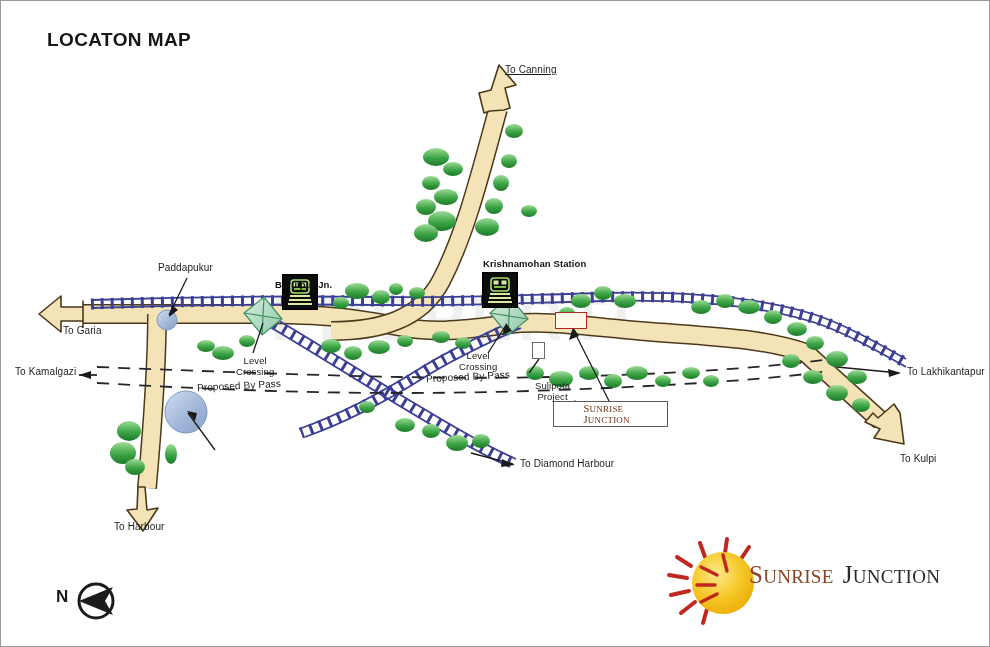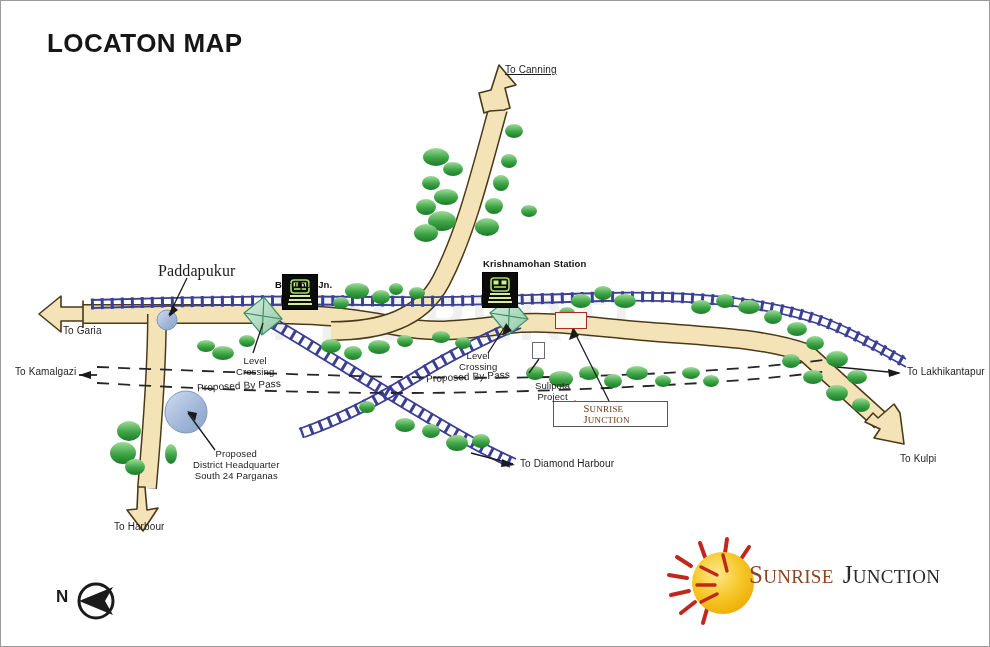--- a/index.html
+++ b/index.html
@@ -16,23 +16,23 @@
   .lbl{
     position:absolute;
     font-family:"Liberation Sans", sans-serif;
     color:#1c1c1c;
     white-space:pre;
     line-height:1.15;
     letter-spacing:.1px;
   }
   #page-title{
     left:46px;top:28px;
-    font-size:26px;font-weight:bold;letter-spacing:.4px;color:#161616;text-align:right;
-  }
-  .place-name{font-size:16px;font-family:Liberation Serif, serif;}
+    font-size:19px;font-weight:bold;letter-spacing:.4px;color:#161616;text-align:right;
+  }
+  .place-name{font-size:10px;}
   .road-dest{font-size:10px;}
   .small-note{font-size:9.5px;text-align:center;}
   .station-name{font-size:9.5px;font-weight:bold;color:#111;}
   .bypass-lbl{font-size:10px;color:#222;}
   .level-lbl{font-size:9.5px;text-align:center;color:#1a1a1a;}
   
   .station-icon{
     position:absolute;width:34px;height:34px;background:#0b0b0b;
     border:1px solid #000;
   }
@@ -395,22 +395,19 @@
   <div class="lbl level-lbl" style="left:458px;top:350px;">Level
 Crossing</div>
 
   <div class="lbl bypass-lbl" style="left:196px;top:379px;transform:rotate(-3deg);">Proposed By Pass</div>
 
   <div class="lbl bypass-lbl" style="left:425px;top:370px;transform:rotate(-3deg);">Proposed By Pass</div>
 
   <div class="lbl small-note" style="left:534px;top:380px;">Sulipota
 Project</div>
 
-  <div class="lbl small-note" style="left:192px;top:448px;">Proposed
-District Headquarter
-South 24 Parganas</div>
 
   <div class="lbl" id="compass-n">N</div>
 
   <div id="brand-wordmark"><span>S</span><span class="sm">UNRISE</span><span style="display:inline-block;width:9px;"></span><span class="jn">J</span><span class="sm jn">UNCTION</span></div>
 
 
 </div>
 
 </body></html>

